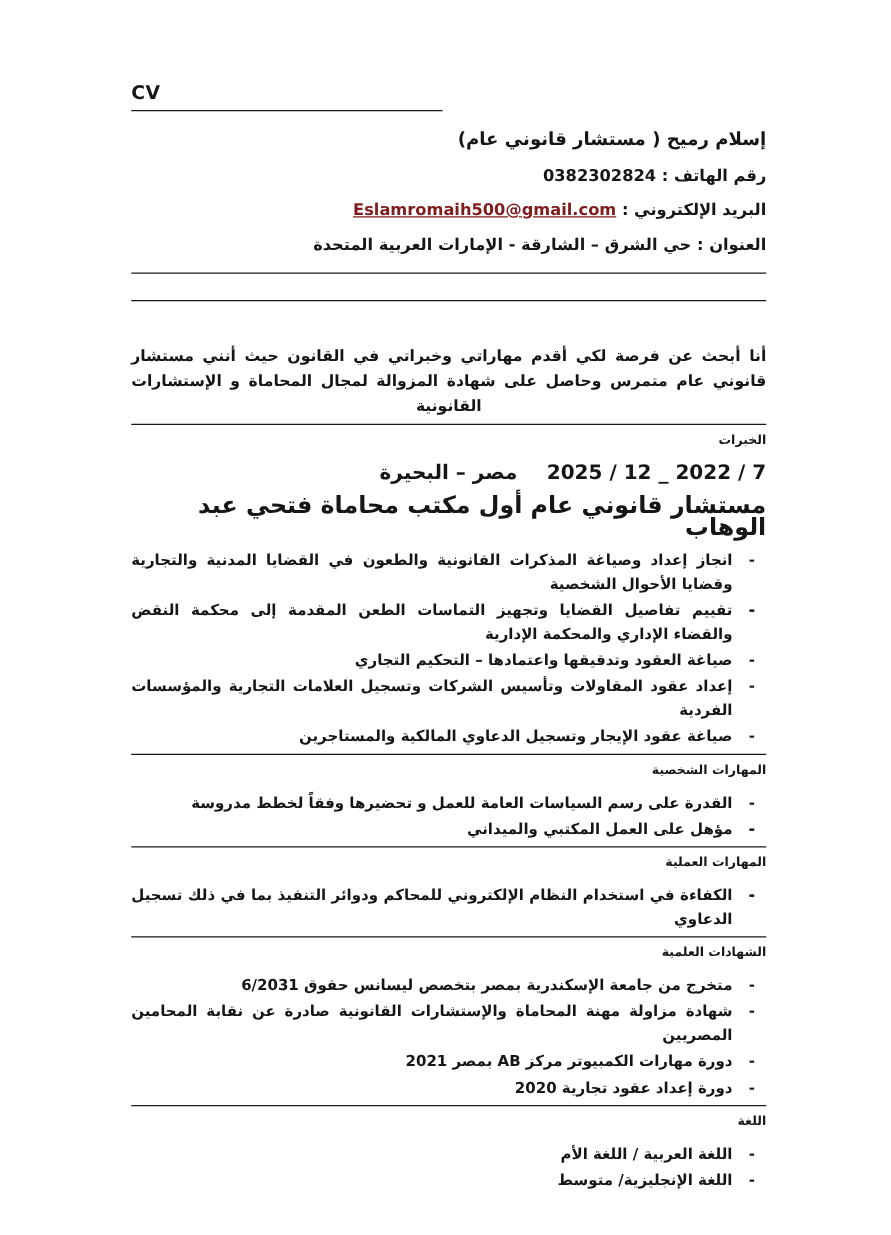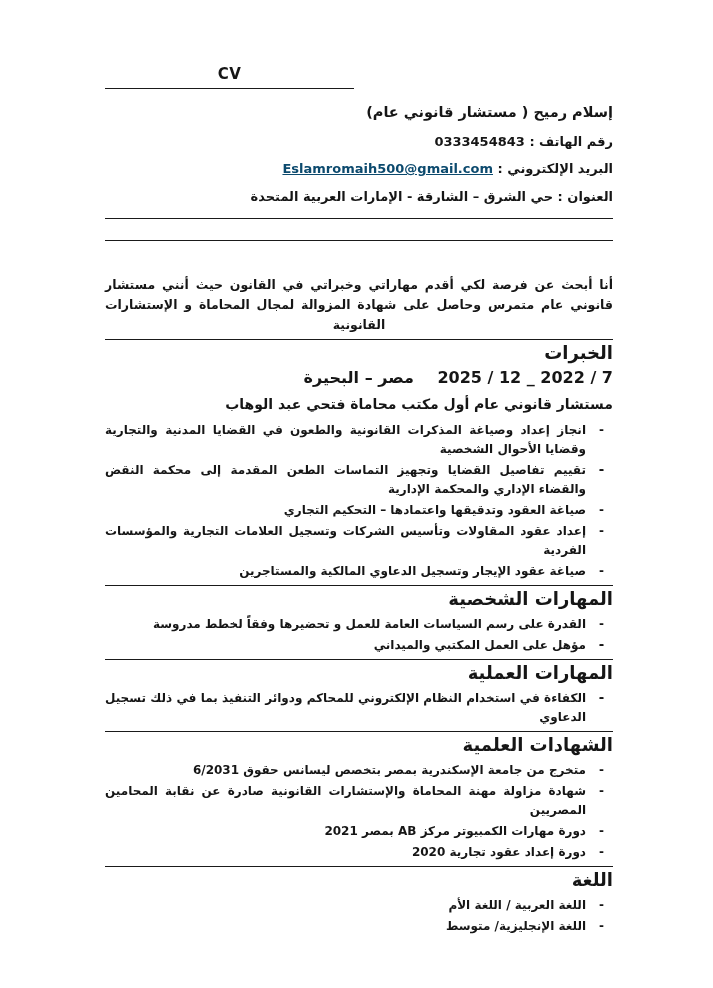--- a/index.html
+++ b/index.html
@@ -5,49 +5,49 @@
   html,body{margin:0;padding:0;}
   body{
     width:713px;height:988px;background:#ffffff;overflow:hidden;
     font-family:"DejaVu Sans",sans-serif;font-weight:700;color:#161616;
     -webkit-font-smoothing:antialiased;
   }
   .page{padding:64px 100px 0 105px;box-sizing:border-box;}
 
   
   .cv-title-block{width:249px;border-bottom:1.8px solid #1a1a1a;padding-bottom:4px;}
-  .cv-title{font-size:15px;line-height:20px;text-align:center;letter-spacing:.4px;}
+  .cv-title{font-size:15px;line-height:20px;text-align:left;letter-spacing:.4px;}
 
   
   .contact{direction:rtl;text-align:right;margin-top:13px;}
   .name-line{font-size:14.5px;line-height:20px;margin-bottom:11px;}
   .cline{font-size:13px;line-height:18px;margin-bottom:9px;}
   .cline.email-line{margin-bottom:10px;}
   .cline.address-line{margin-bottom:1px;}
-  a.email-link{color:#0c4a6e;text-decoration:underline;font-weight:700;}
+  a.email-link{color:#7f1d1d;text-decoration:underline;font-weight:700;}
 
   
   .hr{border-top:1.7px solid #1a1a1a;height:0;}
   .hr1{margin-top:12px;}
   .hr2{margin-top:21px;}
 
   
   .summary{
     direction:rtl;text-align:justify;text-align-last:center;
     font-size:12.5px;line-height:20px;margin:34px 0 0 0;
   }
 
   
   .sec{border-top:1.7px solid #1a1a1a;margin-top:4px;}
-  .sec-heading{direction:rtl;font-size:18px;line-height:20px;
+  .sec-heading{direction:rtl;font-size:10px;line-height:20px;
     font-weight:700;margin:3px 0 6px 0;}
 
   .exp-meta{direction:rtl;text-align:right;font-size:16px;line-height:18px;margin:2px 0 8px;}
   .exp-meta .loc{margin-right:18px;}
-  .job-title{direction:rtl;text-align:right;font-size:14px;line-height:18px;margin:0 0 8px;}
+  .job-title{direction:rtl;text-align:right;font-size:19px;line-height:18px;margin:0 0 8px;}
 
   ul.bullets{direction:rtl;list-style:none;margin:0 0 4px 0;padding:0;}
   .bullets li{
     position:relative;padding-right:27px;font-size:12px;line-height:19px;
     text-align:justify;margin-bottom:2px;
   }
   .bullets .dash{position:absolute;right:9px;top:0;}
 </style>
 </head>
 <body>
@@ -55,21 +55,21 @@
 <div class="page">
 
   <div class="cv-title-block">
     <div class="cv-title">CV</div>
   </div>
 
   <div class="contact">
     <div class="name-line">إسلام رميح ( مستشار قانوني عام)</div>
     <div class="cline phone-line">
       <span>رقم الهاتف :</span>
-      <span>0333454843</span>
+      <span>0382302824</span>
     </div>
     <div class="cline email-line">
       <span>البريد الإلكتروني :</span>
       <a class="email-link" dir="ltr" href="#">Eslamromaih500@gmail.com</a>
     </div>
     <div class="cline address-line">
       <span>العنوان :</span>
       <span>حي الشرق – الشارقة - الإمارات العربية المتحدة</span>
     </div>
   </div>

